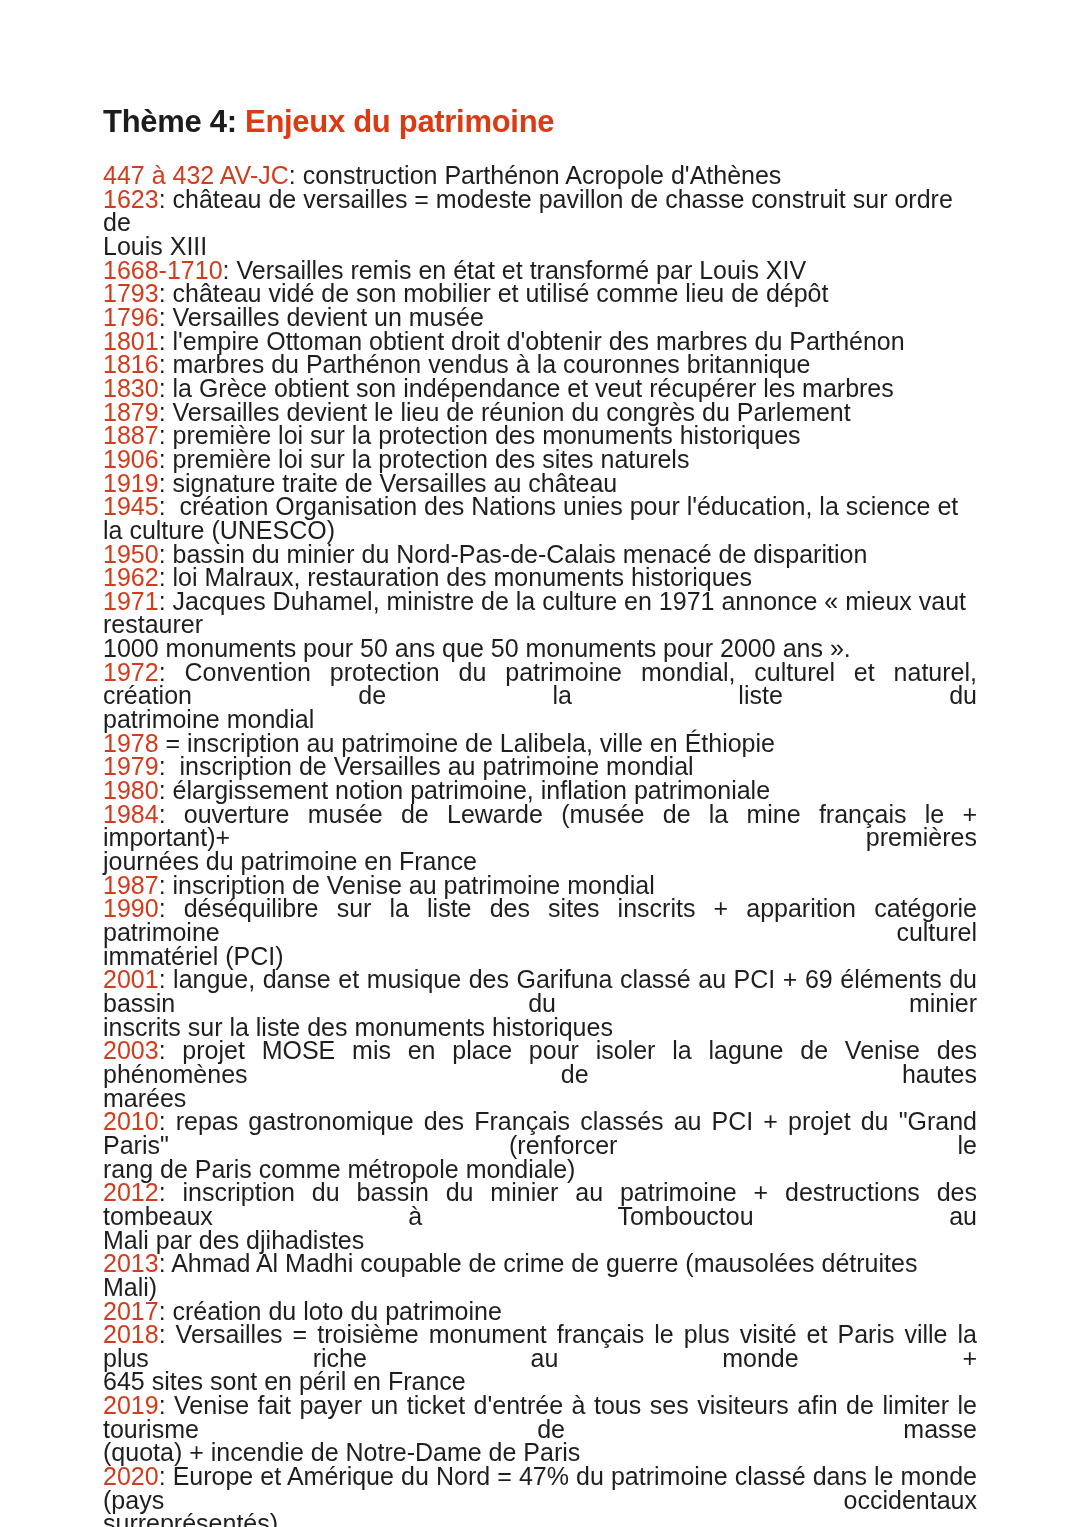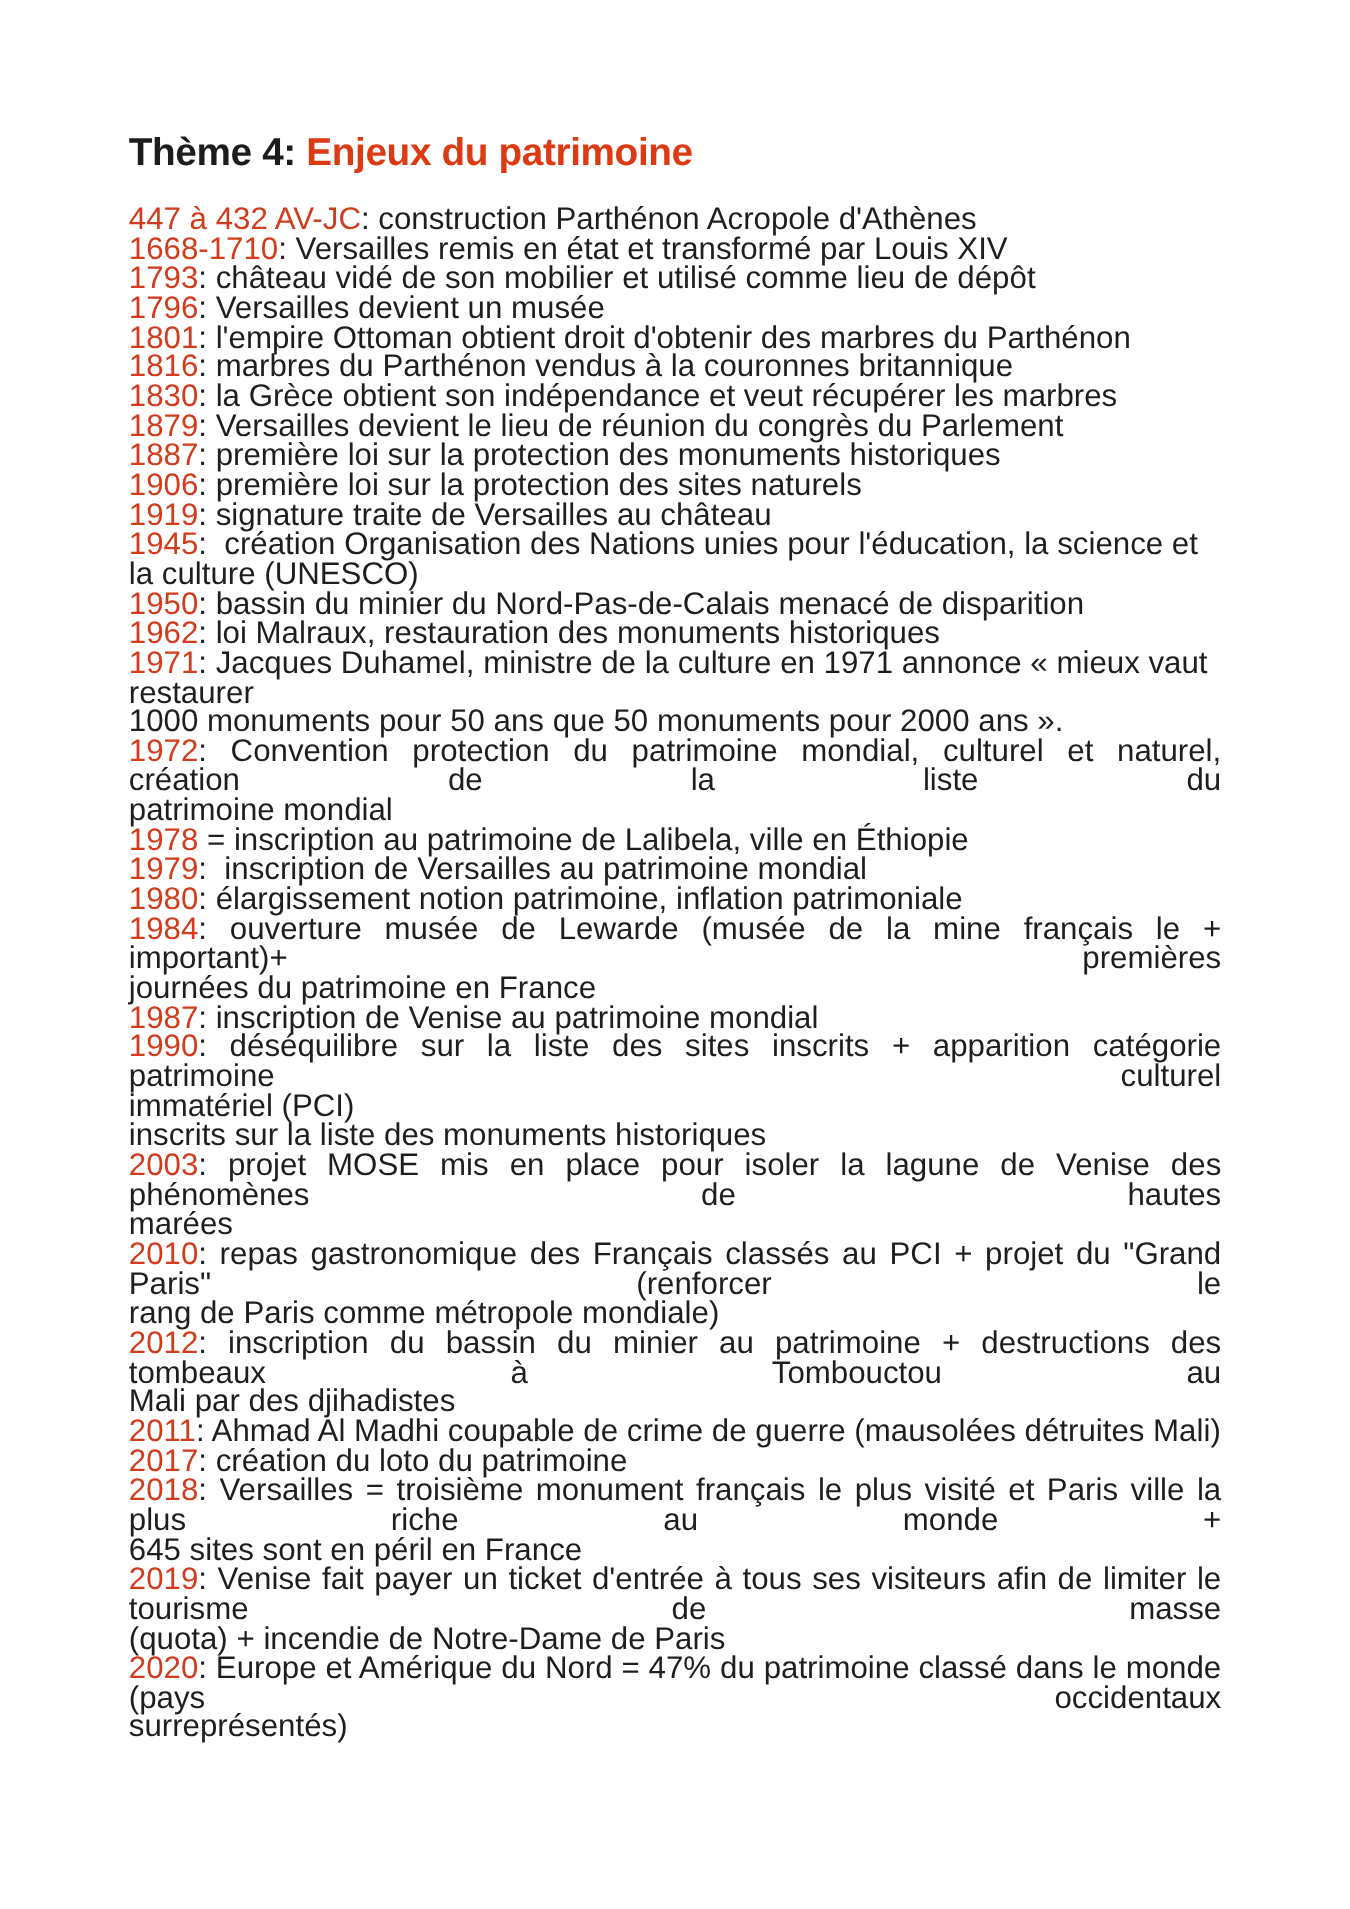--- a/index.html
+++ b/index.html
@@ -58,20 +58,24 @@
 </head>
 <body>
 
 <main class="page">
   <h1 class="doc-title"><span class="title-prefix">Thème 4: </span><span class="title-highlight">Enjeux du patrimoine</span></h1>
   <section class="timeline" id="timeline">
   <div class="entry">
     <div class="line first-line"><span class="entry-date">447 à 432 AV-JC</span><span class="entry-rest">: construction Parthénon Acropole d'Athènes</span></div>
   </div>
 
+  <div class="entry">
+    <div class="line first-line"><span class="entry-date">1623</span><span class="entry-rest">: château de versailles = modeste pavillon de chasse construit sur ordre de</span></div>
+  <div class="line">Louis XIII</div>
+      </div>
 
   <div class="entry">
     <div class="line first-line"><span class="entry-date">1668-1710</span><span class="entry-rest">: Versailles remis en état et transformé par Louis XIV</span></div>
   </div>
 
   <div class="entry">
     <div class="line first-line"><span class="entry-date">1793</span><span class="entry-rest">: château vidé de son mobilier et utilisé comme lieu de dépôt</span></div>
   </div>
 
   <div class="entry">
@@ -148,40 +152,41 @@
   <div class="entry">
     <div class="line first-line"><span class="entry-date">1987</span><span class="entry-rest">: inscription de Venise au patrimoine mondial</span></div>
   </div>
 
   <div class="entry">
     <div class="line first-line stretch"><span class="entry-date">1990</span><span class="entry-rest">: déséquilibre sur la liste des sites inscrits + apparition catégorie patrimoine culturel</span></div>
   <div class="line">immatériel (PCI)</div>
       </div>
 
   <div class="entry">
+    <div class="line first-line stretch"><span class="entry-date">2001</span><span class="entry-rest">: langue, danse et musique des Garifuna classé au PCI + 69 éléments du bassin du minier</span></div>
   <div class="line">inscrits sur la liste des monuments historiques</div>
       </div>
 
   <div class="entry">
     <div class="line first-line stretch"><span class="entry-date">2003</span><span class="entry-rest">: projet MOSE mis en place pour isoler la lagune de Venise des phénomènes de hautes</span></div>
   <div class="line">marées</div>
       </div>
 
   <div class="entry">
     <div class="line first-line stretch"><span class="entry-date">2010</span><span class="entry-rest">: repas gastronomique des Français classés au PCI + projet du "Grand Paris" (renforcer le</span></div>
   <div class="line">rang de Paris comme métropole mondiale)</div>
       </div>
 
   <div class="entry">
     <div class="line first-line stretch"><span class="entry-date">2012</span><span class="entry-rest">: inscription du bassin du minier au patrimoine + destructions des tombeaux à Tombouctou au</span></div>
   <div class="line">Mali par des djihadistes</div>
       </div>
 
   <div class="entry">
-    <div class="line first-line"><span class="entry-date">2011</span><span class="entry-rest">: Ahmad Al Madhi coupable de crime de guerre (mausolées détruites Mali)</span></div>
+    <div class="line first-line"><span class="entry-date">2013</span><span class="entry-rest">: Ahmad Al Madhi coupable de crime de guerre (mausolées détruites Mali)</span></div>
   </div>
 
   <div class="entry">
     <div class="line first-line"><span class="entry-date">2017</span><span class="entry-rest">: création du loto du patrimoine</span></div>
   </div>
 
   <div class="entry">
     <div class="line first-line stretch"><span class="entry-date">2018</span><span class="entry-rest">: Versailles = troisième monument français le plus visité et Paris ville la plus riche au monde +</span></div>
   <div class="line">645 sites sont en péril en France</div>
       </div>

